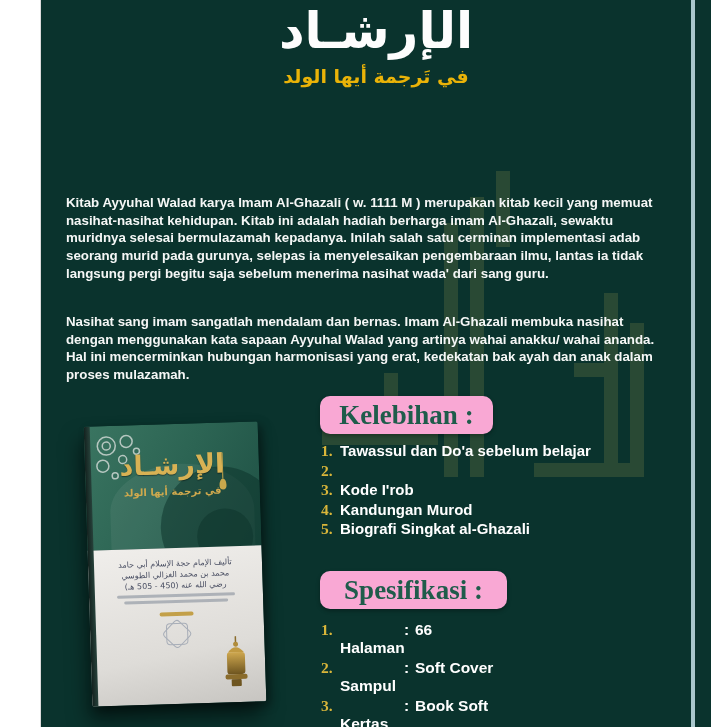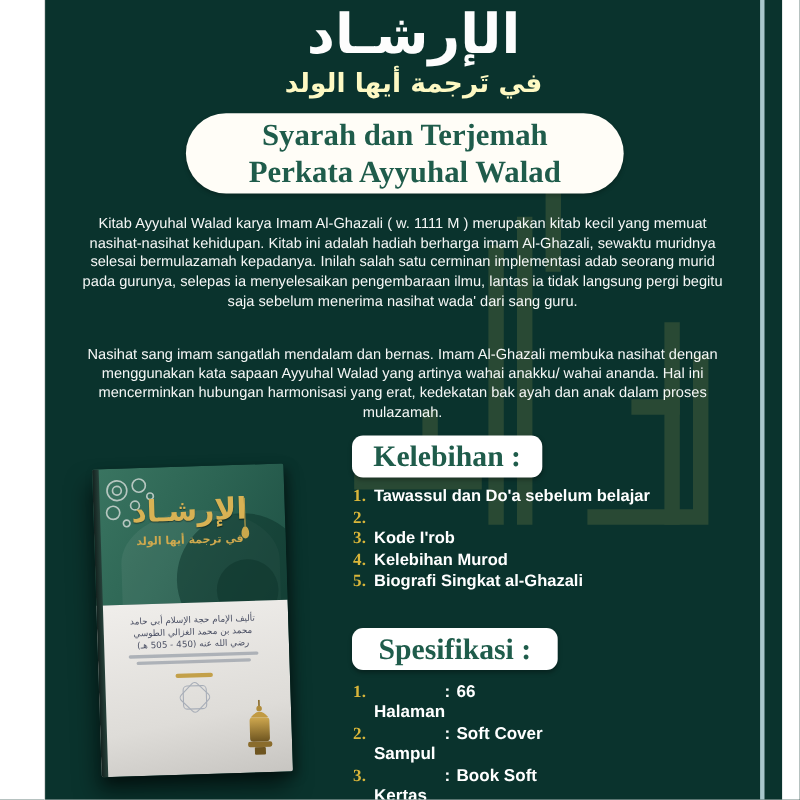--- a/index.html
+++ b/index.html
@@ -15,47 +15,47 @@
   .edge-line{position:absolute;left:691px;top:0;width:4px;height:727px;background:#a9c7cc;}
 
   
   .arabic-title{
     position:absolute;top:0;left:0;width:100%;text-align:center;direction:rtl;
     color:#fdfdfd;font-family:"DejaVu Sans",sans-serif;font-weight:bold;
     font-size:50px;line-height:62px;letter-spacing:1px;
   }
   .arabic-subtitle{
     position:absolute;top:60px;left:0;width:100%;text-align:center;direction:rtl;
-    color:#fef9c3;font-family:"DejaVu Sans",sans-serif;font-weight:bold;
-    font-size:24px;line-height:32px;
+    color:#eab308;font-family:"DejaVu Sans",sans-serif;font-weight:bold;
+    font-size:19px;line-height:32px;
   }
   .pill{
     position:absolute;left:128px;top:103px;width:398px;height:73px;
     background:#fffdf7;border-radius:40px;display:flex;flex-direction:column;
     align-items:center;justify-content:center;box-shadow:0 2px 4px rgba(0,0,0,.25);
   }
   .pill div{
     color:#1f5c4b;font-family:"Liberation Serif",serif;font-weight:bold;
     font-size:28px;line-height:33px;white-space:nowrap;
   }
 
   
   .para{
-    position:absolute;left:25px;width:600px;text-align:center;
-    color:#f5f7f6;font-weight:normal;font-size:13.3px;line-height:17.7px;
+    position:absolute;left:25px;width:600px;text-align:left;
+    color:#f5f7f6;font-weight:bold;font-size:13.3px;line-height:17.7px;
   }
   .para1{top:194px;}
   .para2{top:313px;}
 
   
   .watermark{position:absolute;left:240px;top:170px;pointer-events:none;}
 
   
   .heading-box{
-    position:absolute;background:#ffffff;border-radius:10px;
+    position:absolute;background:#f9a8d4;border-radius:10px;
     display:flex;align-items:center;justify-content:center;
     color:#1f5c4b;font-family:"Liberation Serif",serif;font-weight:bold;font-size:27px;
     box-shadow:0 2px 4px rgba(0,0,0,.3);
   }
   .kelebihan-box{left:279px;top:396px;width:173px;height:38px;}
   .spes-box{left:279px;top:571px;width:187px;height:38px;}
 
   
   .num-list{position:absolute;left:280px;width:310px;}
   .kelebihan-list{top:441px;}
@@ -127,24 +127,20 @@
       <path d="M48 240 H110 V210"></path>
       <path d="M330 130 V300"></path>
       <path d="M356 160 V300 H260"></path>
       <path d="M300 200 H330"></path>
     </g>
   </svg>
 
   <div class="arabic-title">الإرشـاد</div>
   <div class="arabic-subtitle">في تَرجمة أيها الولد</div>
 
-  <div class="pill">
-    <div>Syarah dan Terjemah</div>
-    <div>Perkata Ayyuhal Walad</div>
-  </div>
 
   <div class="para para1">Kitab Ayyuhal Walad karya Imam Al-Ghazali ( w. 1111 M ) merupakan kitab kecil yang memuat nasihat-nasihat kehidupan. Kitab ini adalah hadiah berharga imam Al-Ghazali, sewaktu muridnya selesai bermulazamah kepadanya. Inilah salah satu cerminan implementasi adab seorang murid pada gurunya, selepas ia menyelesaikan pengembaraan ilmu, lantas ia tidak langsung pergi begitu saja sebelum menerima nasihat wada' dari sang guru.</div>
   <div class="para para2">Nasihat sang imam sangatlah mendalam dan bernas. Imam Al-Ghazali membuka nasihat dengan menggunakan kata sapaan Ayyuhal Walad yang artinya wahai anakku/ wahai ananda. Hal ini mencerminkan hubungan harmonisasi yang erat, kedekatan bak ayah dan anak dalam proses mulazamah.</div>
 
   <div class="book">
     <div class="book-spine"></div>
     <div class="book-top">
       <div class="cover-arch"></div>
       <div class="cover-dome"></div>
       <div class="cover-dome2"></div>
@@ -202,21 +198,21 @@
         <span class="num">2.</span>
       </div>
 
       <div class="num-row">
         <span class="num">3.</span>
         <span class="item-text">Kode I'rob</span>
       </div>
 
       <div class="num-row">
         <span class="num">4.</span>
-        <span class="item-text">Kelebihan Murod</span>
+        <span class="item-text">Kandungan Murod</span>
       </div>
 
       <div class="num-row">
         <span class="num">5.</span>
         <span class="item-text">Biografi Singkat al-Ghazali</span>
       </div>
     </div>
 
   <div class="heading-box spes-box">
     <span>Spesifikasi :</span>

